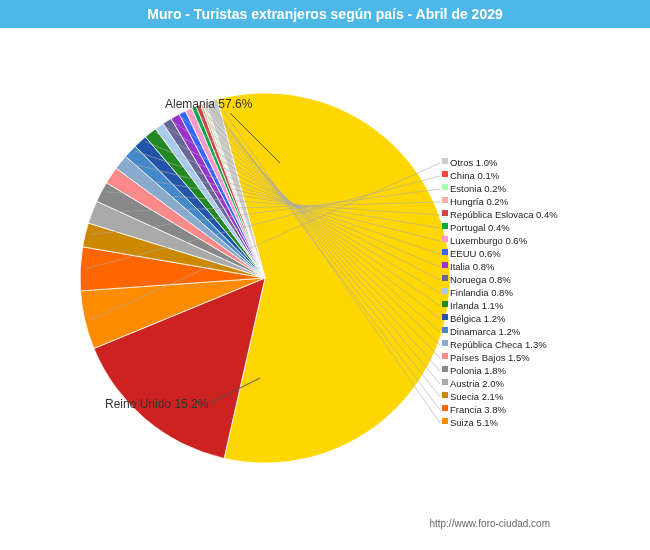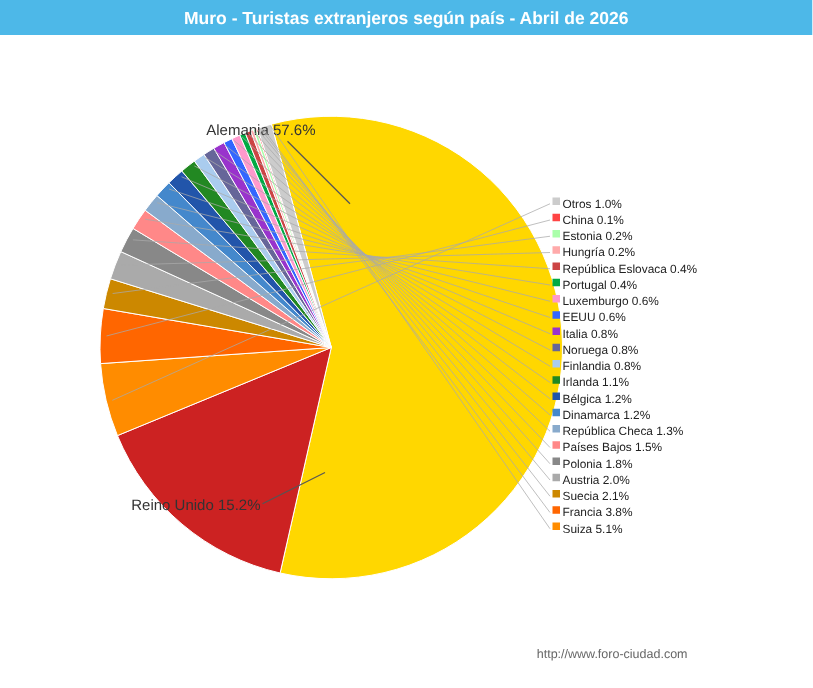--- a/index.html
+++ b/index.html
@@ -36,21 +36,21 @@
       position: absolute;
       bottom: 2px;
       right: 0;
       margin-left: 33px;
     }
   </style>
 </head>
 <body>
 
 <div>
-  <div class="header">Muro - Turistas extranjeros según país - Abril de 2026</div>
+  <div class="header">Muro - Turistas extranjeros según país - Abril de 2029</div>
 </div>
 <div class="chart-container">
   <svg class="pie-chart" width="650" height="490" viewBox="0 0 650 490">
 
   <path d="M 265 250 L 217.11847665603364 71.30372213652237 A 185 185 0 1 1 224.0905119552649 430.42010361353215 Z" fill="#FFD700" stroke="#fff" stroke-width="0.8"></path>
       <path d="M 265 250 L 224.0905119552649 430.42010361353215 A 185 185 0 0 1 93.95257346963365 320.4824650344958 Z" fill="#CC2222" stroke="#fff" stroke-width="0.8"></path>
       <path d="M 265 250 L 93.95257346963365 320.4824650344958 A 185 185 0 0 1 80.45019944442447 262.8984927374206 Z" fill="#FF8C00" stroke="#fff" stroke-width="0.8"></path>
       <path d="M 265 250 L 80.45019944442447 262.8984927374206 A 185 185 0 0 1 82.64998479836225 218.79948788941937 Z" fill="#FF6600" stroke="#fff" stroke-width="0.8"></path>
       <path d="M 265 250 L 82.64998479836225 218.79948788941937 A 185 185 0 0 1 88.35444206884884 195.03322036727712 Z" fill="#CC8800" stroke="#fff" stroke-width="0.8"></path>
       <path d="M 265 250 L 88.35444206884884 195.03322036727712 A 185 185 0 0 1 96.6558232441869 173.28469414512148 Z" fill="#AAAAAA" stroke="#fff" stroke-width="0.8"></path>

